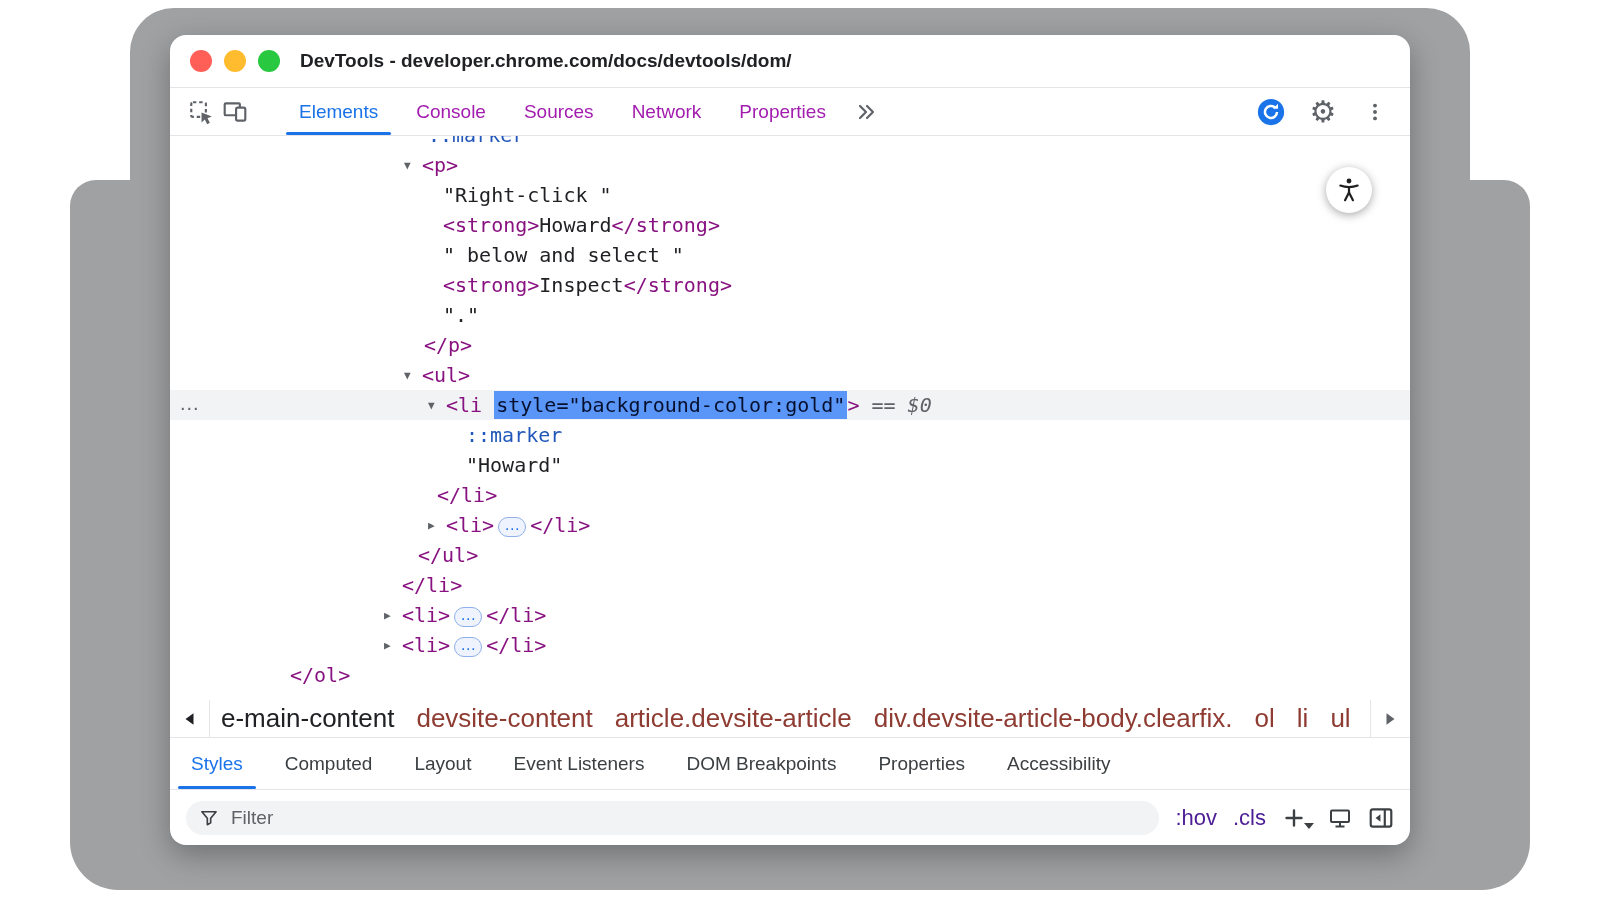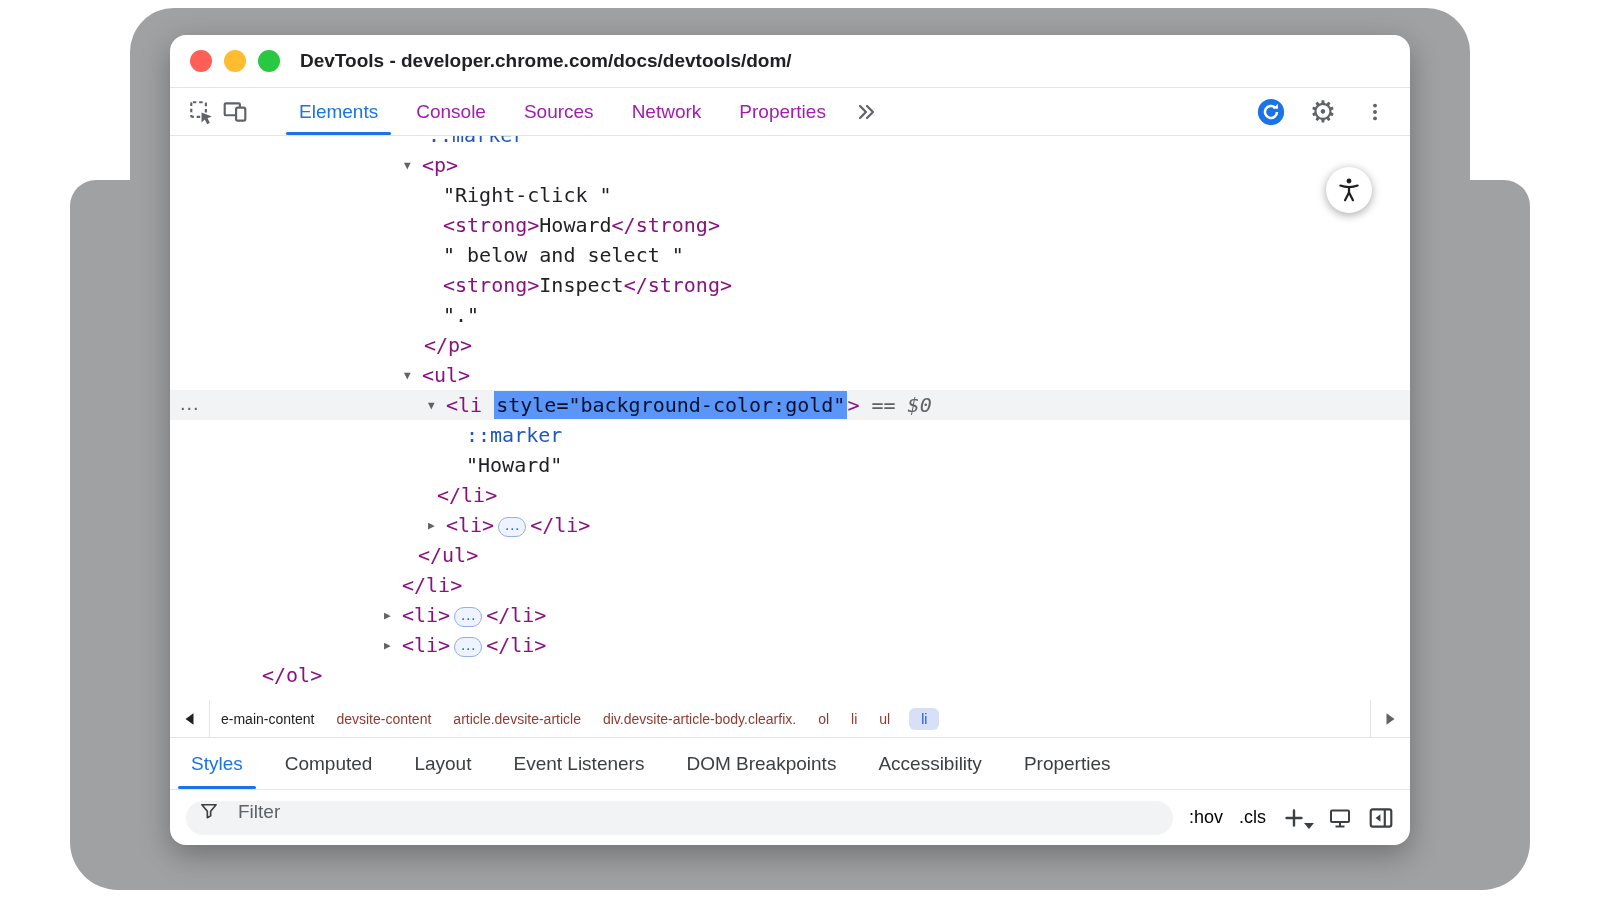--- a/index.html
+++ b/index.html
@@ -37,40 +37,40 @@
   .arrow{display:inline-block;width:18px;font-size:11px;color:#5f6368;vertical-align:3px;}
   .tk-tag{color:#881280;}
   .tk-text{color:#202124;}
   .tk-pseudo{color:#2157ba;}
   .tk-selattr{background:#5a96f8;color:#06102e;padding:2px 2px;}
   .tk-eq{color:#5f6368;}
   .tk-dollar{color:#5f6368;font-style:italic;}
   .tk-pill{display:inline-block;border:1px solid #8fb0e8;background:#eef3fd;color:#1a73e8;border-radius:10px;
            font-size:16px;line-height:14px;padding:0 5px 4px;margin:0 4px;vertical-align:2px;font-family:"Liberation Sans",sans-serif;}
   
-  .crumbbar{flex:0 0 38px;display:flex;align-items:center;border-bottom:1px solid #e3e5e8;font-size:14px;overflow:hidden;}
+  .crumbbar{flex:0 0 38px;display:flex;align-items:flex-start;border-bottom:1px solid #e3e5e8;font-size:26px;overflow:hidden;}
   .crumb-nav{flex:0 0 40px;width:40px;align-self:stretch;display:flex;align-items:center;justify-content:center;background:#fff;}
   .crumb-nav.left{border-right:1px solid #e3e5e8;}
   .crumb-nav.right{margin-left:auto;border-left:1px solid #e3e5e8;}
   .crumbs{display:flex;align-items:center;white-space:nowrap;overflow:hidden;flex:1 1 auto;}
   .crumb{padding:0 11px;}
   .crumb.dark{color:#202124;}
   .crumb.maroon{color:#8e3b32;}
   .crumb.selected{color:#1f5dd6;background:#d7e0f7;border-radius:6px;padding:3px 12px;margin:0 8px;}
   
   .paneltabs{flex:0 0 52px;display:flex;align-items:stretch;border-bottom:1px solid #e3e5e8;font-size:19px;}
   .ptab{display:flex;align-items:center;padding:0 21px;color:#3c4043;position:relative;white-space:nowrap;}
   .ptab.sel{color:#1a73e8;}
   .ptab.sel::after{content:"";position:absolute;left:8px;right:8px;bottom:0;height:3px;background:#1a73e8;border-radius:2px;}
   
   .filterbar{flex:0 0 55px;display:flex;align-items:center;padding:0 16px;gap:16px;}
-  .filter-input{flex:1 1 auto;height:34px;background:#f1f3f4;border-radius:17px;display:flex;align-items:flex-start;gap:19px;padding:0 13px;min-width:0;}
+  .filter-input{flex:1 1 auto;height:34px;background:#f1f3f4;border-radius:17px;display:flex;align-items:center;gap:12px;padding:0 13px;min-width:0;}
   .filter-input input{border:none;outline:none;background:transparent;font-size:19px;color:#202124;width:100%;font-family:inherit;}
   .filter-input input::placeholder{color:#5f6368;}
-  .fctl{font-size:18px;color:#000000;font-weight:400;white-space:nowrap;}
+  .fctl{font-size:22px;color:#4c1d95;font-weight:400;white-space:nowrap;}
   .icon-wrap{display:flex;align-items:center;justify-content:center;}
   .plus-wrap{position:relative;display:flex;align-items:center;margin-right:6px;}
   .plus-caret{position:absolute;right:-8px;bottom:1px;width:0;height:0;border-left:5px solid transparent;border-right:5px solid transparent;border-top:6px solid #3c4043;}
   
   .a11y{position:absolute;left:1326px;top:167px;width:46px;height:46px;border-radius:50%;background:#fff;
         box-shadow:0 2px 10px rgba(0,0,0,.35);display:flex;align-items:center;justify-content:center;}
 </style>
 </head>
 <body>
 
@@ -146,21 +146,21 @@
         <div class="tree-line" style="padding-left: 234px;"><span class="arrow">▼</span><span class="tk-tag">&lt;ul&gt;</span></div>
         <div class="tree-line sel" style="padding-left: 258px;"><span class="left-dots">...</span><span class="arrow">▼</span><span class="tk-tag">&lt;li </span><span class="tk-selattr">style="background-color:gold"</span><span class="tk-tag">&gt;</span><span class="tk-eq"> == </span><span class="tk-dollar">$0</span></div>
         <div class="tree-line" style="padding-left: 296px;"><span class="tk-pseudo">::marker</span></div>
         <div class="tree-line" style="padding-left: 296px;"><span class="tk-text">"Howard"</span></div>
         <div class="tree-line" style="padding-left: 267px;"><span class="tk-tag">&lt;/li&gt;</span></div>
         <div class="tree-line" style="padding-left: 258px;"><span class="arrow">▶</span><span class="tk-tag">&lt;li&gt;</span><span class="tk-pill">…</span><span class="tk-tag">&lt;/li&gt;</span></div>
         <div class="tree-line" style="padding-left: 248px;"><span class="tk-tag">&lt;/ul&gt;</span></div>
         <div class="tree-line" style="padding-left: 232px;"><span class="tk-tag">&lt;/li&gt;</span></div>
         <div class="tree-line" style="padding-left: 214px;"><span class="arrow">▶</span><span class="tk-tag">&lt;li&gt;</span><span class="tk-pill">…</span><span class="tk-tag">&lt;/li&gt;</span></div>
         <div class="tree-line" style="padding-left: 214px;"><span class="arrow">▶</span><span class="tk-tag">&lt;li&gt;</span><span class="tk-pill">…</span><span class="tk-tag">&lt;/li&gt;</span></div>
-        <div class="tree-line" style="padding-left: 92px;"><span class="tk-tag">&lt;/ol&gt;</span></div>
+        <div class="tree-line" style="padding-left: 120px;"><span class="tk-tag">&lt;/ol&gt;</span></div>
       </div>
 
     <div class="crumbbar">
       <span class="crumb-nav left">
         <svg width="11" height="14" viewBox="0 0 11 14">
             <path d="M9.5 1.2v11.6L1.5 7z" fill="#202124"></path>
           </svg>
       </span>
       <div class="crumbs">
           <span class="crumb dark">e-main-content</span>
@@ -178,22 +178,22 @@
           </svg>
       </span>
     </div>
 
     <div class="paneltabs">
         <div class="ptab sel">Styles</div>
         <div class="ptab">Computed</div>
         <div class="ptab">Layout</div>
         <div class="ptab">Event Listeners</div>
         <div class="ptab">DOM Breakpoints</div>
+        <div class="ptab">Properties</div>
         <div class="ptab">Accessibility</div>
-        <div class="ptab">Properties</div>
       </div>
 
     <div class="filterbar">
       <div class="filter-input">
         <span class="icon-wrap">
           <svg width="20" height="20" viewBox="0 0 24 24" fill="none" stroke="#3c4043" stroke-width="2" stroke-linejoin="round">
               <path d="M3.5 4.5h17L14 12.2v5.6l-4 2.2v-7.8z"></path>
             </svg>
         </span>
         <input type="text" placeholder="Filter" style="">

